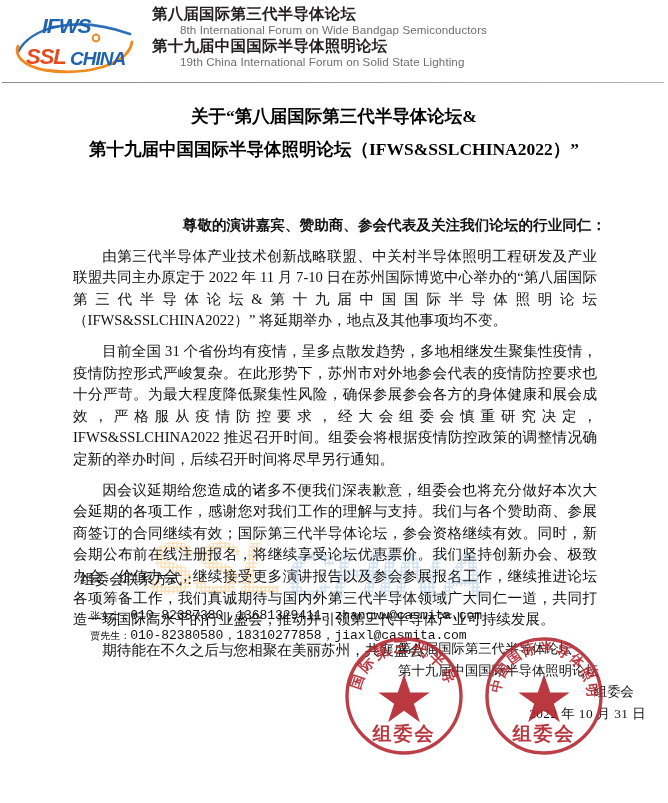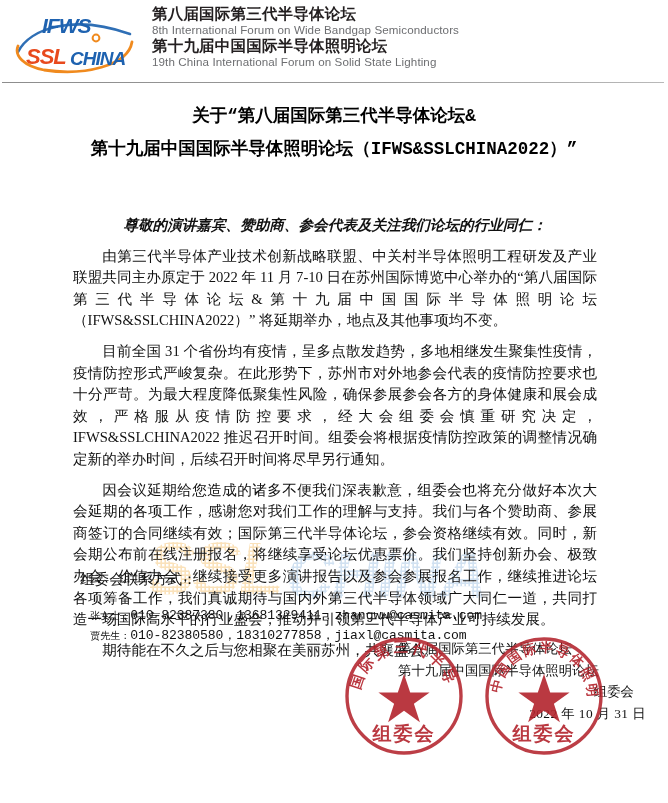--- a/index.html
+++ b/index.html
@@ -45,20 +45,21 @@
     letter-spacing: 0.2px;
     white-space: nowrap;
   }
   .hdr-en {
     font-family: "Liberation Sans", "DejaVu Sans", sans-serif;
     font-size: 11.6px;
     line-height: 14.5px;
     color: #6d6e71;
     letter-spacing: 0.1px;
     white-space: nowrap;
+    margin-left: 28px;
   }
   #header-rule {
     position: absolute;
     left: 2px; top: 82px;
     width: 662px;
     height: 1px;
     background: linear-gradient(to right,#8d8d8d 0%, #9a9a9a 55%, #b9b9b9 100%);
   }
 
   
@@ -69,21 +70,21 @@
     opacity: 0.30;
     pointer-events: none;
   }
 
   
   #doc-title {
     position: absolute;
     left: 60px; top: 100px;
     width: 548px;
     text-align: center;
-    font-family: Liberation Mono, monospace;
+    font-family: Liberation Serif, serif;
     font-weight: bold;
     font-size: 17.5px;
     line-height: 33px;
     color: #000;
   }
   #doc-title div { white-space: nowrap; }
 
   
   #body-text {
     position: absolute;
@@ -92,22 +93,21 @@
     font-family: "Liberation Serif", "DejaVu Serif", serif;
     font-size: 14.6px;
     line-height: 21.6px;
     text-align: justify;
     text-justify: inter-ideograph;
     color: #111;
   }
   .salutation {
     font-weight: bold;
     margin: 0 0 0 0;
-    text-align: center;
-    font-style: italic;
+    text-align: right;
   }
   .para {
     margin: 9px;
     text-indent: 2em;
     text-align: justify;
   }
 
   
   #contact {
     position: absolute;

